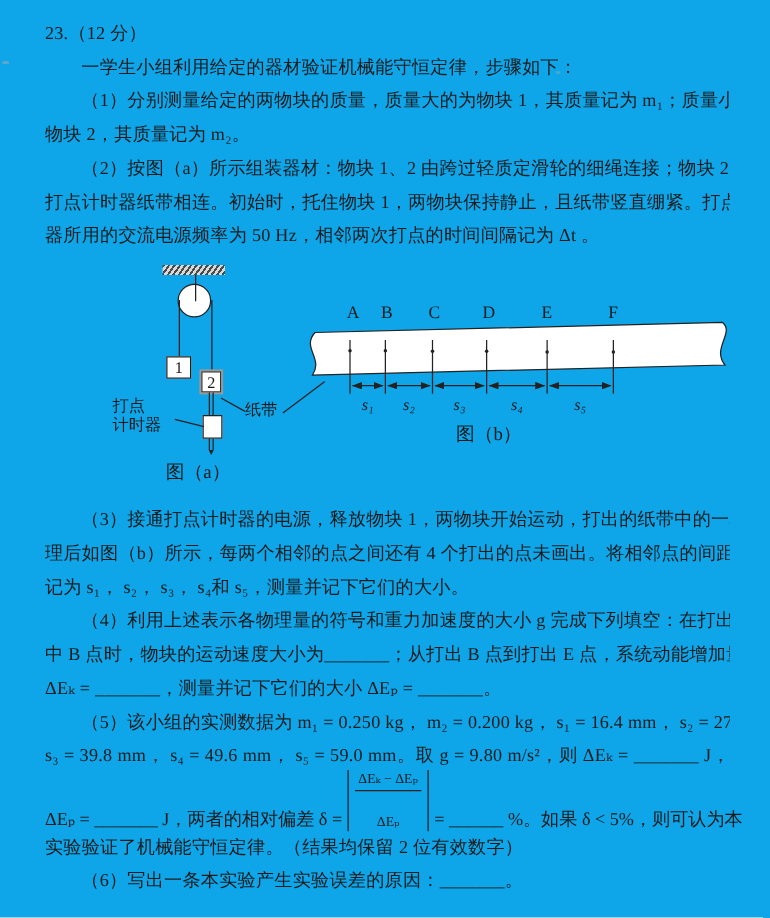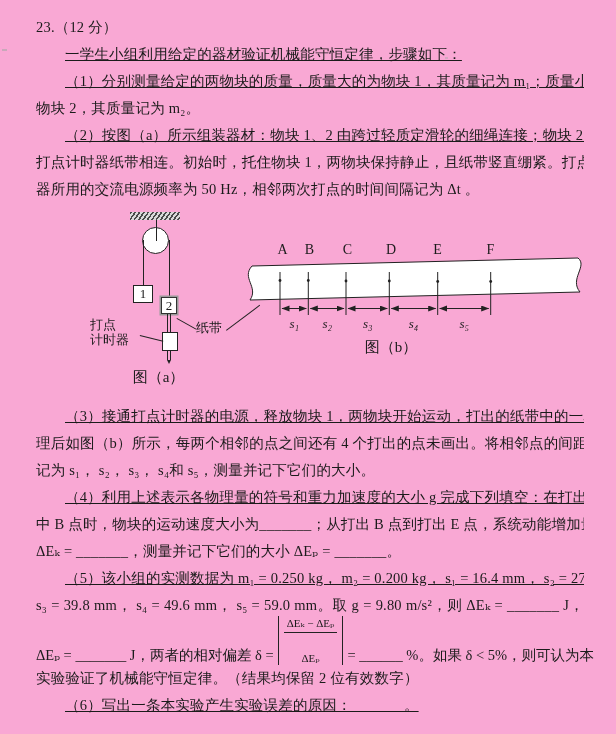--- a/index.html
+++ b/index.html
@@ -1,19 +1,19 @@
 <!DOCTYPE html>
 <html><head>
 <meta charset="utf-8">
 <style>
   html,body{margin:0;padding:0;background:#ffffff;}
   body{width:616px;height:734px;font-family:"Liberation Serif","DejaVu Serif",serif;color:#1b1b1b;}
-  .page{position:relative;width:616px;height:734px;box-sizing:border-box;padding:14px 32px 0 36px;overflow:hidden;background:#f9a8d4;}
+  .page{position:relative;width:616px;height:734px;box-sizing:border-box;padding:14px 32px 0 36px;overflow:hidden;background:#0ea5e9;}
   .ln{height:27px;line-height:27px;font-size:14.5px;white-space:nowrap;letter-spacing:0.2px;overflow:hidden;}
-  .ind{text-indent:29px;text-decoration:underline;}
+  .ind{text-indent:29px;}
   .fill{text-align:justify;text-align-last:justify;}
   .figure-row{position:relative;height:200px;}
   .abs{position:absolute;}
   .hatch{background:repeating-linear-gradient(125deg,#4a4a4a 0 1.6px,#d9d9d9 1.6px 3.6px);}
   .vline{width:0;border-left:1px solid #222;}
   .blockbox{box-sizing:border-box;border:1.4px solid #222;background:#fff;text-align:center;font-size:13px;}
   .leader{height:0;border-top:1px solid #222;transform-origin:0 0;}
   .smalllabel{font-size:13px;line-height:14.5px;text-align:left;white-space:nowrap;}
   .caption{font-size:15px;text-align:center;white-space:nowrap;}
   .formula-row{height:46px;display:flex;align-items:flex-end;justify-content:space-between;font-size:14.5px;white-space:nowrap;}

